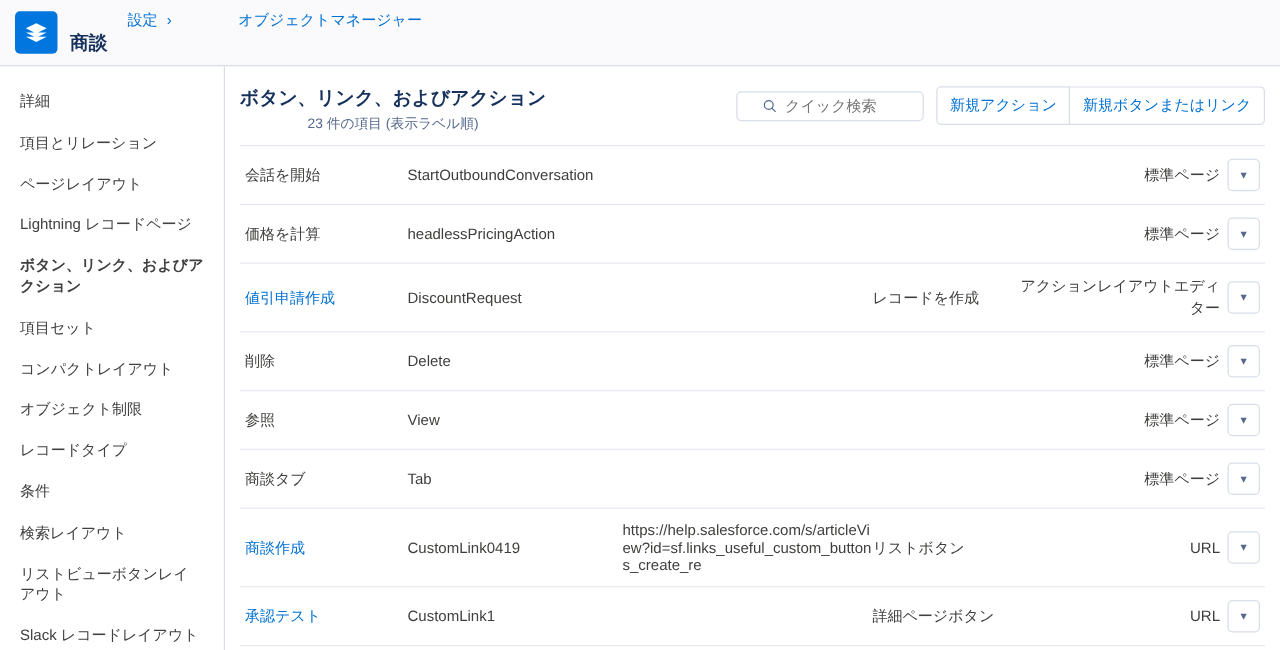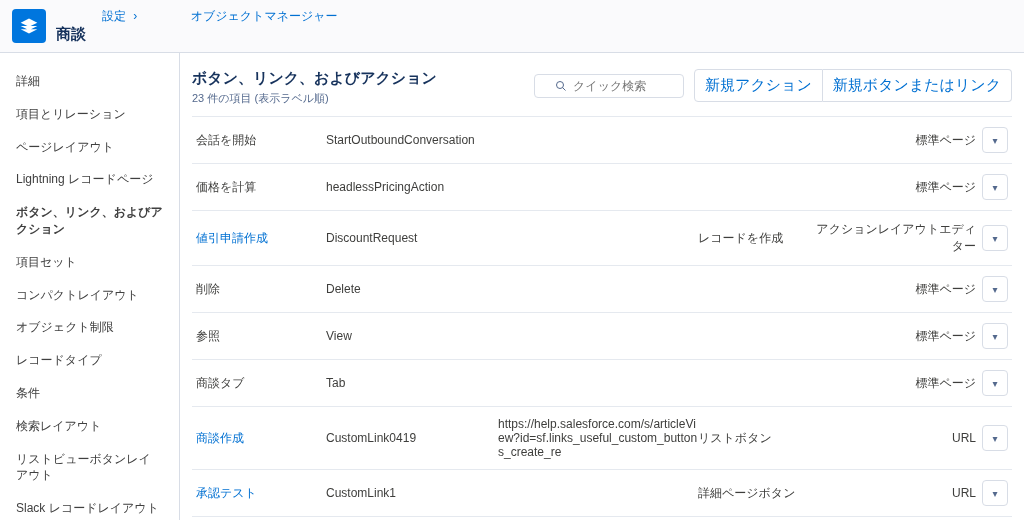--- a/index.html
+++ b/index.html
@@ -10,26 +10,26 @@
   .breadcrumb a { color: #0070d2; text-decoration: none; font-size: 12px; padding-left: 46px; }
   .breadcrumb-sep { color: #0070d2; margin: 0 4px; }
   .page-title { font-size: 15px; font-weight: 700; color: #16325c; }
   .layout { display: flex; min-height: 480px; }
   .sidebar { width: 180px; border-right: 1px solid #d8dde6; padding: 12px 0; }
   .sidebar-item { padding: 8px 16px; font-size: 12px; color: #404040; cursor: pointer; line-height: 1.4; }
   .sidebar-item.active { font-weight: 700; }
   .main { flex: 1; padding: 16px 12px 16px 12px; overflow-x: hidden; }
   .main-header { display: flex; align-items: flex-start; justify-content: space-between; margin-bottom: 10px; }
   .main-title { font-size: 15px; font-weight: 700; margin-bottom: 3px; }
-  .main-sub { font-size: 11px; color: #54698d; }
+  .main-sub { font-size: 11px; color: #54698d; text-align: center; }
   .actions { display: flex; align-items: center; }
   .search-box { display:flex; align-items:center; border:1px solid #d8dde6; border-radius:4px; padding:4px 20px; width:150px; margin-right:10px; background:#fff; }
   .search-box svg { flex:0 0 auto; }
   .search-box input { border:none; outline:none; font-size:12px; margin-left:6px; width:100%; color:#54698d; }
-  .btn { border:1px solid #d8dde6; background:#fff; color:#0070d2; font-size:15px; padding:6px 10px; cursor:pointer; }
+  .btn { border:1px solid #d8dde6; background:#fff; color:#0070d2; font-size:12px; padding:6px 10px; cursor:pointer; }
   .btn:first-of-type { border-radius:4px 0 0 4px; }
   .btn:last-of-type { border-radius:0 4px 4px 0; border-left:none; }
   .row { display:flex; align-items:center; border-top:1px solid #e5e9ef; padding:10px 4px; font-size:12px; color:#3e3e3c; position:relative; }
   .col-label { width:130px; }
   .col-name  { width:172px; }
   .col-desc  { width:200px; word-break:break-all; color:#3e3e3c; }
   .col-type  { width:110px; }
   .col-override { flex:1;text-align:right; }
   .col-menu { width:32px; display:flex; justify-content:flex-end; }
   .link { color:#0070d2; cursor:pointer; }

